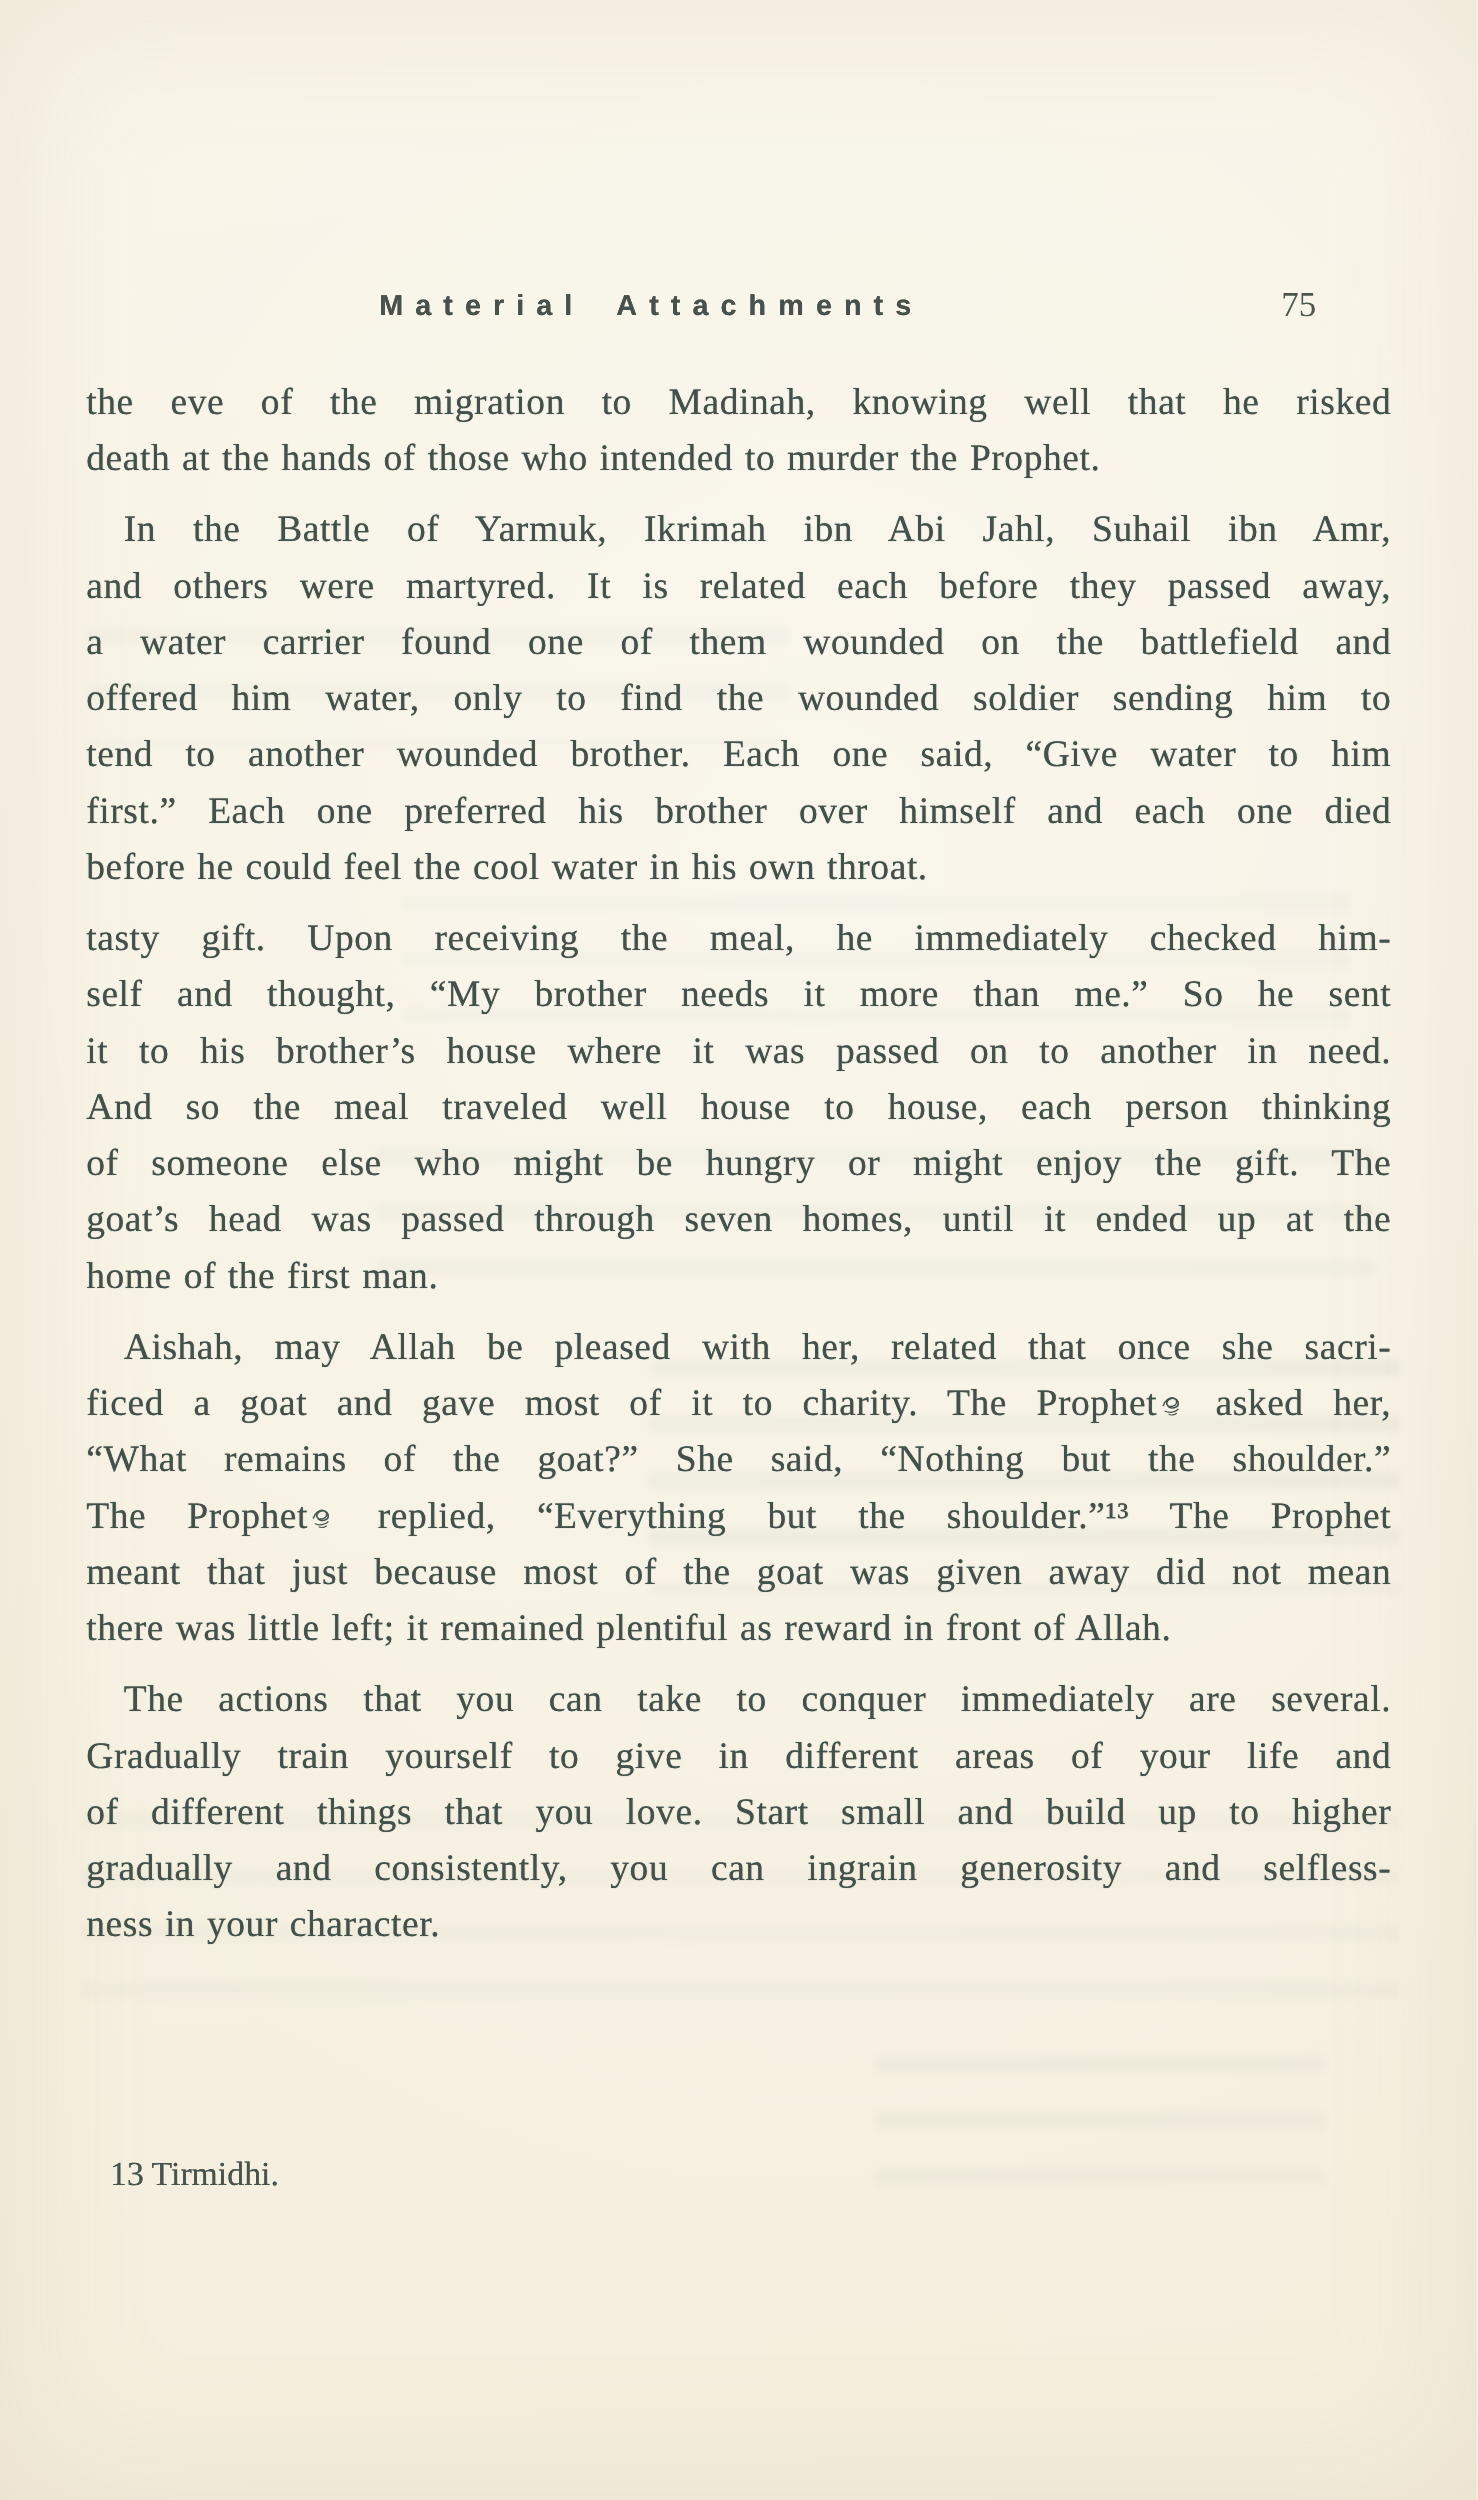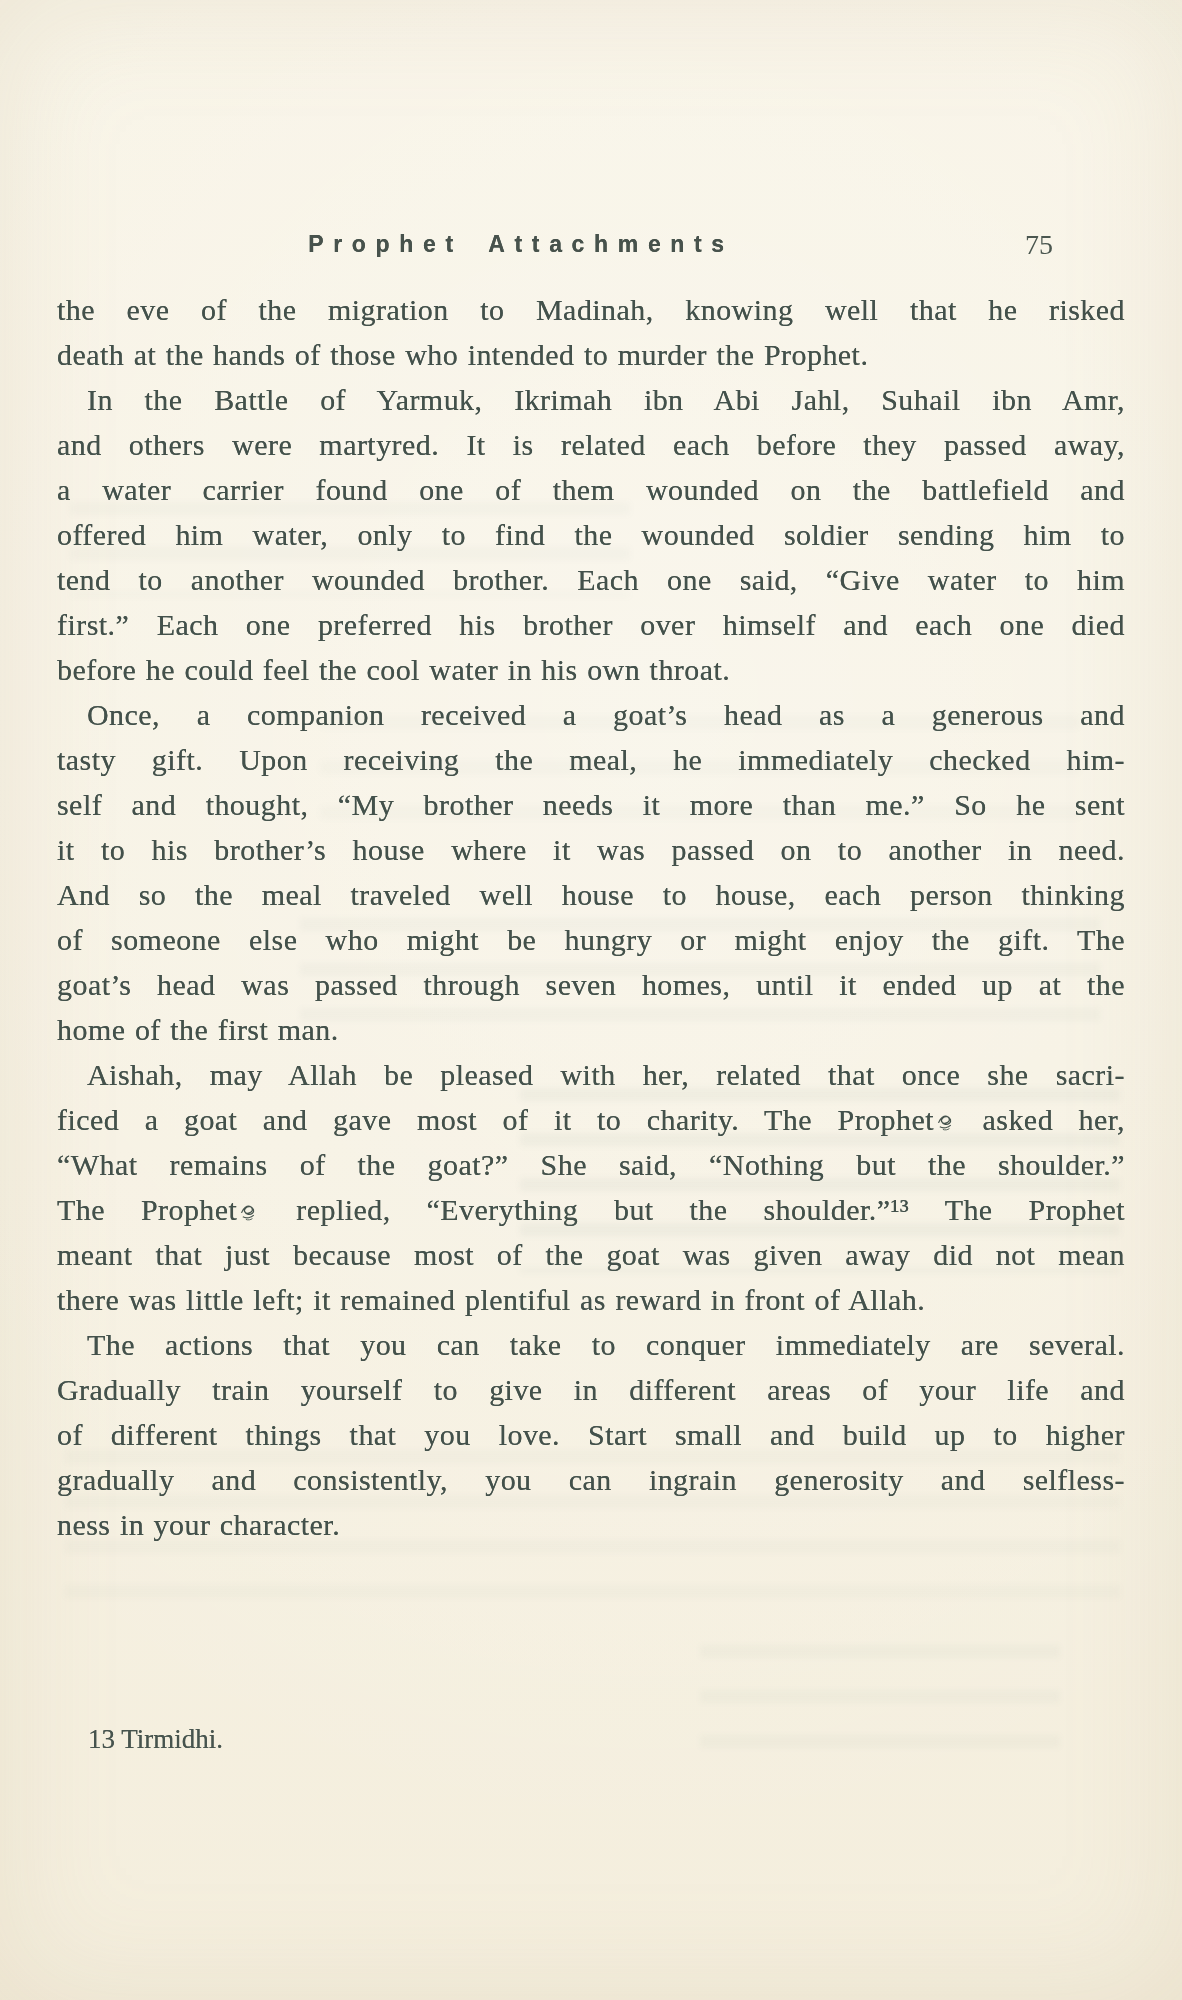--- a/index.html
+++ b/index.html
@@ -53,21 +53,21 @@
     color: #4a564f;
   }
 
   
   .body-text {
     position: absolute;
     top: 287px;
     left: 57px;
     width: 1068px;
   }
-  .para { margin: 0; padding: 0; }
+  .para { margin: 12px; padding: 0; }
   .line {
     font-size: 30px;
     line-height: 45px;
     letter-spacing: 0.015em;
     word-spacing: 1.5px;
     color: #43514b;
     text-shadow: 0 0 0.6px rgba(67,81,75,0.85);
     text-align: left;
   }
   .line.just {
@@ -122,40 +122,39 @@
 <div class="scan-page">
 
   <div class="bleed bleed-1"></div>
   <div class="bleed bleed-2"></div>
   <div class="bleed bleed-3"></div>
   <div class="bleed bleed-4"></div>
   <div class="bleed bleed-5"></div>
   <div class="bleed bleed-6"></div>
 
   <div class="running-header">
-    <div class="header-title">Prophet Attachments</div>
+    <div class="header-title">Material Attachments</div>
     <div class="page-number">75</div>
   </div>
 
   <div class="body-text">
       <div class="para">
         <div class="line just">the eve of the migration to Madinah, knowing well that he risked</div>
         <div class="line">death at the hands of those who intended to murder the Prophet.</div>
       </div>
       <div class="para">
         <div class="line just ind">In the Battle of Yarmuk, Ikrimah ibn Abi Jahl, Suhail ibn Amr,</div>
         <div class="line just">and others were martyred. It is related each before they passed away,</div>
         <div class="line just">a water carrier found one of them wounded on the battlefield and</div>
         <div class="line just">offered him water, only to find the wounded soldier sending him to</div>
         <div class="line just">tend to another wounded brother. Each one said, “Give water to him</div>
         <div class="line just">first.” Each one preferred his brother over himself and each one died</div>
         <div class="line">before he could feel the cool water in his own throat.</div>
       </div>
       <div class="para">
-        <div class="line just ind">Once, a companion received a goat’s head as a generous and</div>
         <div class="line just">tasty gift. Upon receiving the meal, he immediately checked him-</div>
         <div class="line just">self and thought, “My brother needs it more than me.” So he sent</div>
         <div class="line just">it to his brother’s house where it was passed on to another in need.</div>
         <div class="line just">And so the meal traveled well house to house, each person thinking</div>
         <div class="line just">of someone else who might be hungry or might enjoy the gift. The</div>
         <div class="line just">goat’s head was passed through seven homes, until it ended up at the</div>
         <div class="line">home of the first man.</div>
       </div>
       <div class="para">
         <div class="line just ind">Aishah, may Allah be pleased with her, related that once she sacri-</div>

